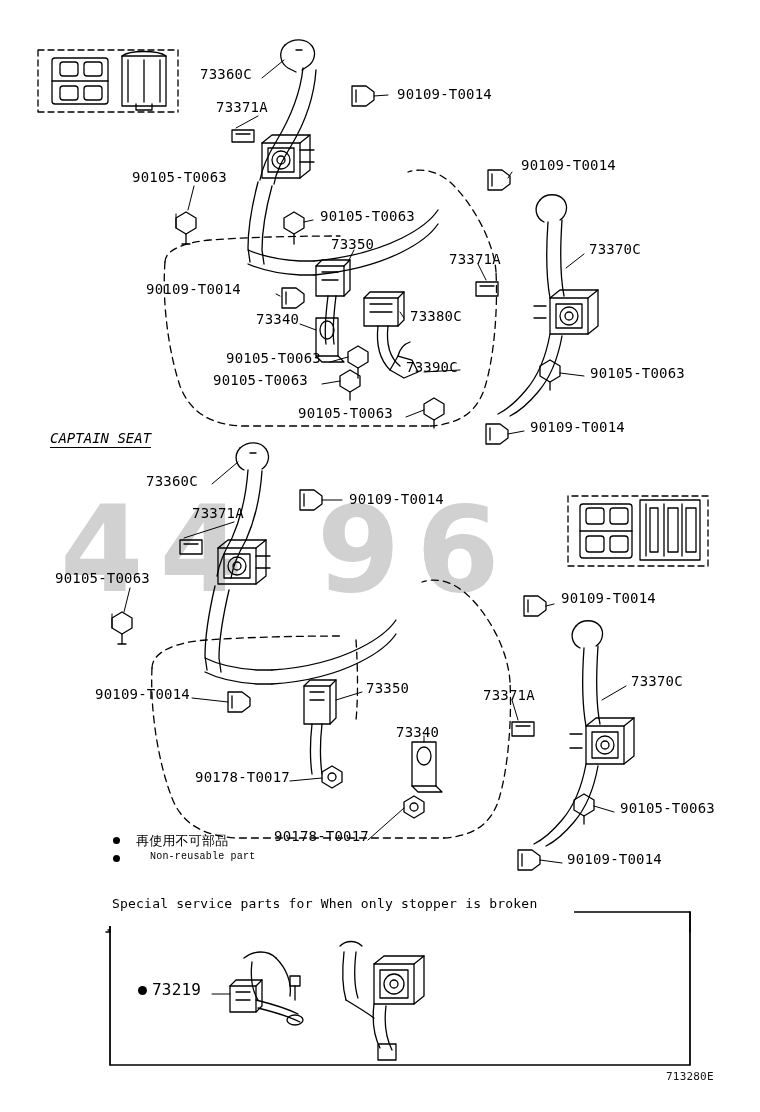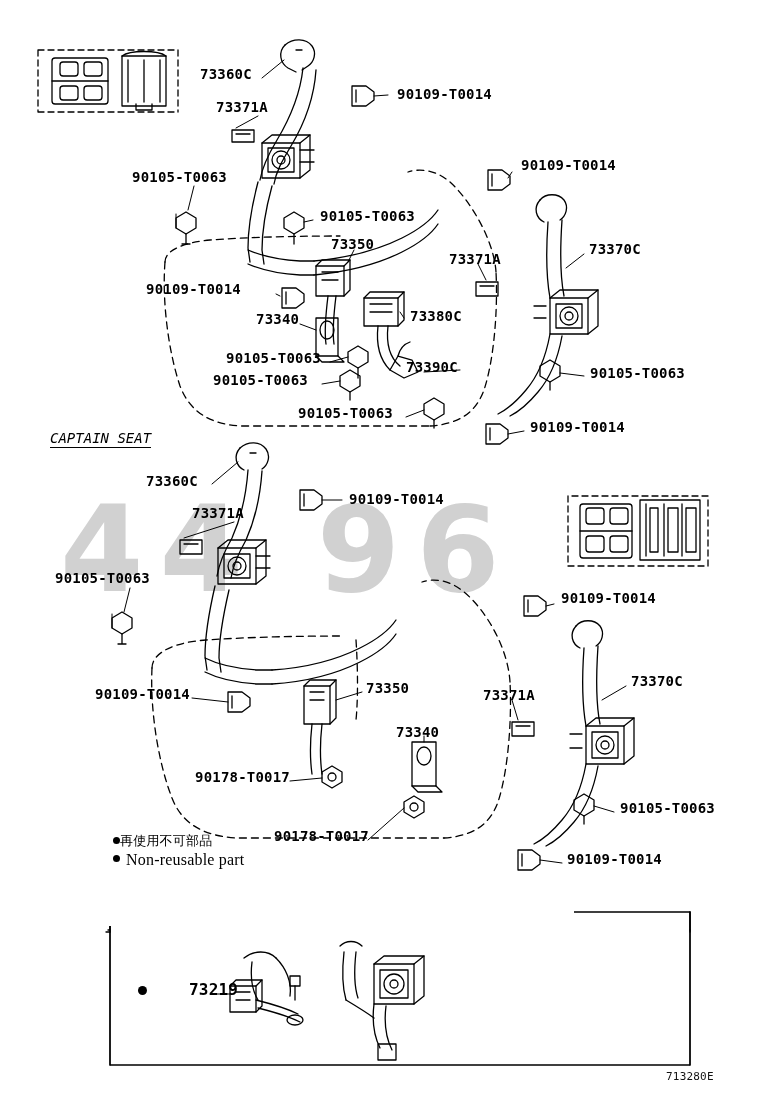--- a/index.html
+++ b/index.html
@@ -25,23 +25,23 @@
     pointer-events: none;
   }
   .lbl {
     position: absolute;
     font-family: "DejaVu Sans Mono", monospace;
     font-size: 14px;
     color: #000;
     white-space: nowrap;
     letter-spacing: .2px;
   }
-  .lbl.b { font-weight: bold; }
+  .lbl.b { font-weight: normal; }
   .lbl.jp { font-family: "DejaVu Sans", sans-serif; font-size: 13px; }
-  .lbl.note { font-family: Liberation Serif, serif; font-size: 16px; }
+  .lbl.note { font-family: Liberation Mono, monospace; font-size: 10px; margin-left: 24px; }
   .lbl.code { font-size: 11px; color: #111; }
   .captain {
     position: absolute;
     font-family: "DejaVu Sans Mono", monospace;
     font-size: 14px;
     color: #000;
     border-bottom: 1.5px solid #000;
     padding-bottom: 1px;
     white-space: nowrap;
   }
@@ -379,21 +379,22 @@
   <div class="lbl b" style="left:366px; top:680px;">73350</div>
   <div class="lbl b" style="left:483px; top:687px;">73371A</div>
   <div class="lbl b" style="left:631px; top:673px;">73370C</div>
   <div class="lbl b" style="left:95px; top:686px;">90109-T0014</div>
   <div class="lbl b" style="left:396px; top:724px;">73340</div>
   <div class="lbl b" style="left:195px; top:769px;">90178-T0017</div>
   <div class="lbl b" style="left:620px; top:800px;">90105-T0063</div>
   <div class="lbl b" style="left:274px; top:828px;">90178-T0017</div>
   <div class="lbl b" style="left:567px; top:851px;">90109-T0014</div>
 
-  <div class="lbl jp" style="left:120px; top:832px;">再使用不可部品</div>
+  <div class="lbl jp" style="left:136px; top:832px;">再使用不可部品</div>
   <div class="lbl note" style="left:126px; top:851px;">Non-reusable part</div>
 
-
-  <div class="lbl b" style="left:152px; top:980px; font-size:16px;margin-left:37px;">73219</div>
+  <div class="lbl" style="left:112px; top:896px; font-size:13px;">Special service parts for When only stopper is broken</div>
+
+  <div class="lbl b" style="left:152px; top:980px; font-size:16px;">73219</div>
 
   <div class="lbl code" style="left:666px; top:1070px;">713280E</div>
 
 </div>
 
 </body></html>

